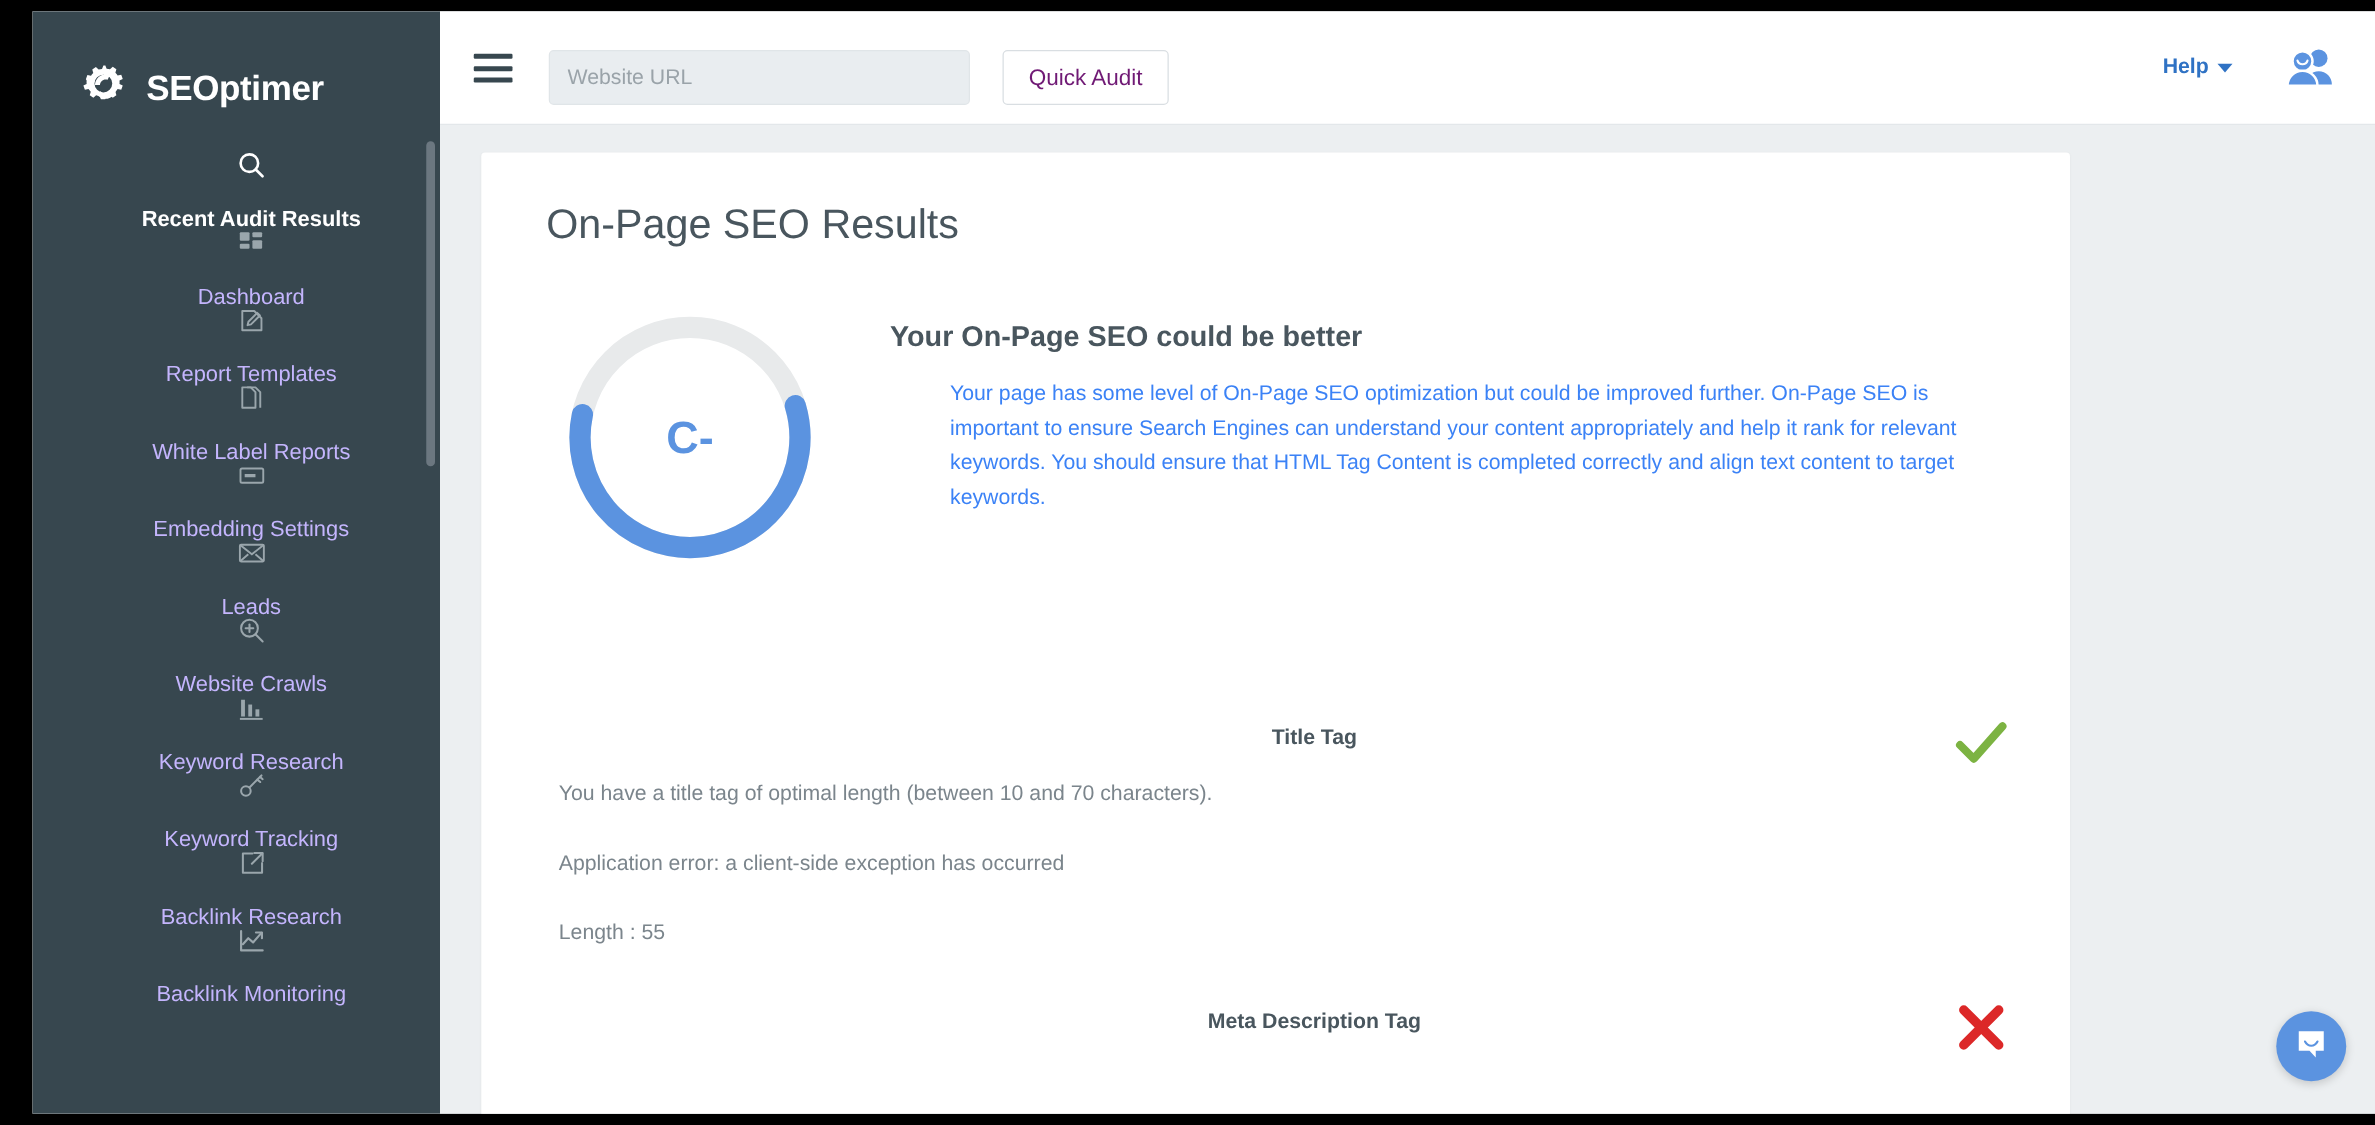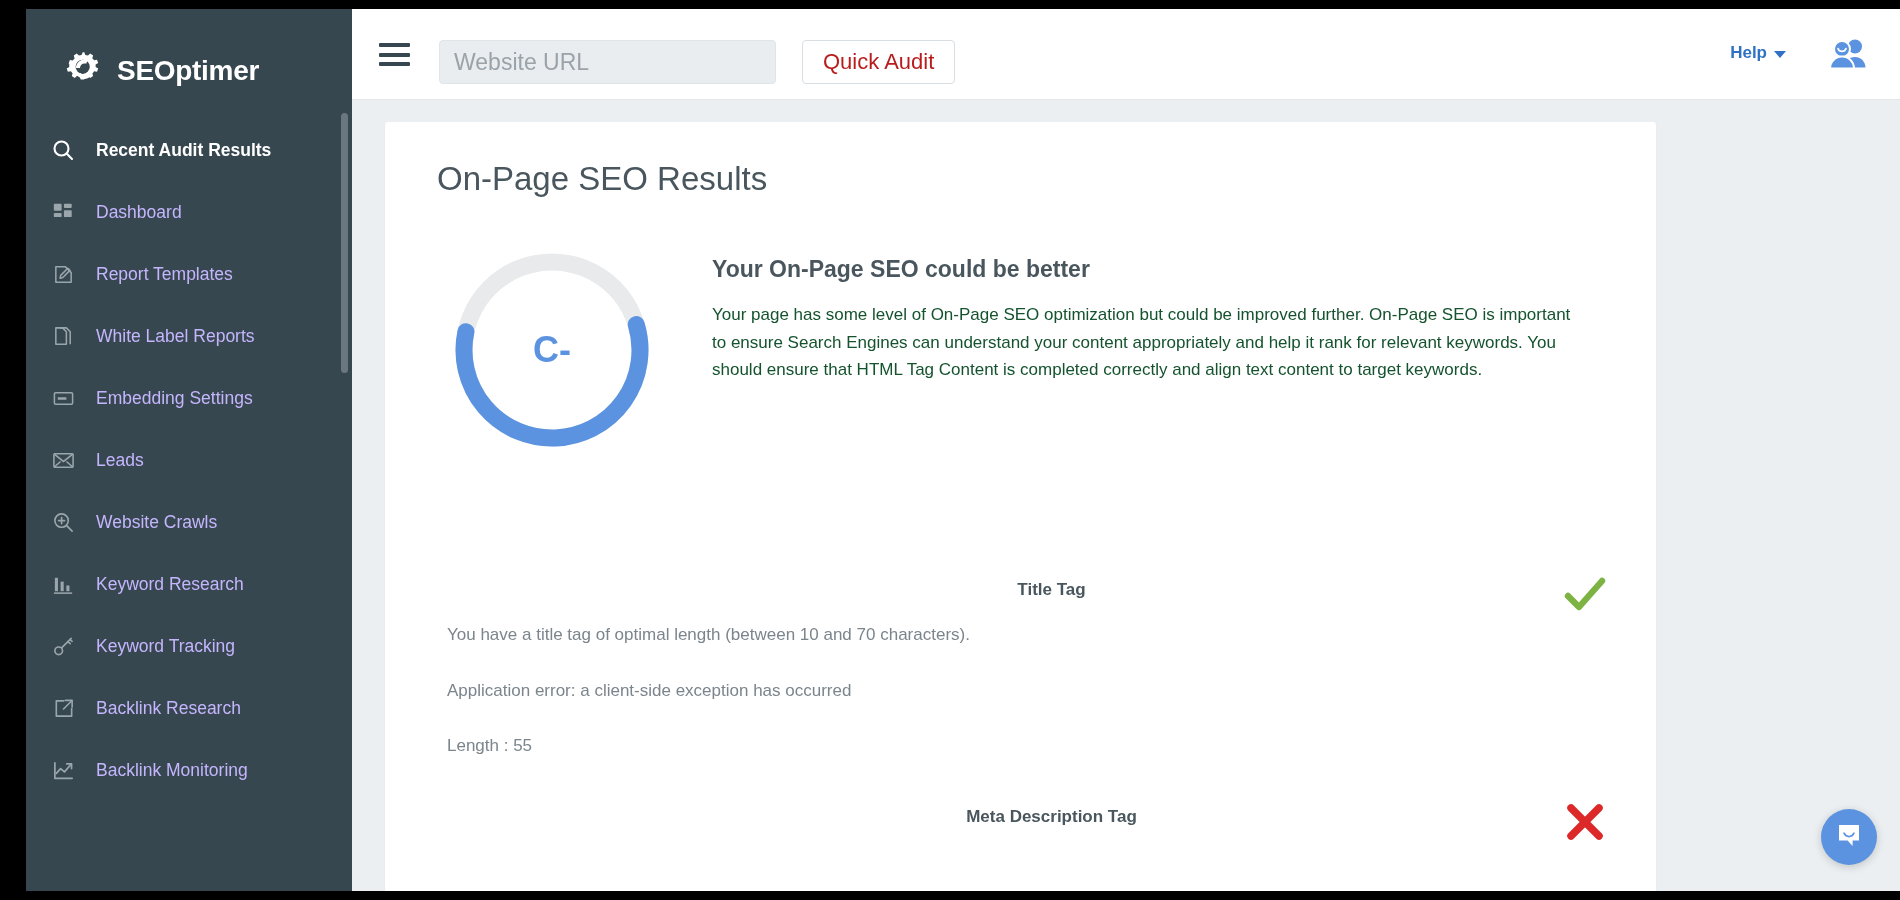--- a/index.html
+++ b/index.html
@@ -47,20 +47,21 @@
   }
 
   .nav { margin-top: 14px; }
   .nav-item {
     display: flex;
     align-items: center;
     height: 62px;
     padding-left: 24px;
     gap: 20px;
     cursor: pointer;
+    flex-direction: column;
   }
   .nav-item .nav-icon {
     width: 26px; height: 26px;
     flex: 0 0 26px;
     display: flex; align-items: center; justify-content: center;
     color: #9aa6ac;
   }
   .nav-item .nav-label {
     font-size: 17.5px;
     color: #c4b5fd;
@@ -96,37 +97,37 @@
 
   #url-input {
     position: absolute;
     left: 87px; top: 31px;
     width: 337px; height: 44px;
     background: #e9edf0;
     border: 1px solid #e0e5e8;
     border-radius: 4px;
     padding: 0 14px;
     font-family: "Liberation Sans", sans-serif;
-    font-size: 23px;
+    font-size: 17px;
     color: #4c1d95;
     outline: none;
   }
   #url-input::placeholder { color: #9aa3a9; }
 
   #quick-audit {
     position: absolute;
     left: 450px; top: 31px;
     height: 44px;
     padding: 0 20px;
     background: #ffffff;
     border: 1px solid #d9dee2;
     border-radius: 4px;
     font-family: "Liberation Sans", sans-serif;
-    font-size: 22px;
-    color: #b91c1c;
+    font-size: 18px;
+    color: #701a75;
     cursor: pointer;
   }
 
   #help-menu {
     position: absolute;
     right: 122px; top: 34px;
     display: flex; align-items: center; gap: 7px;
     cursor: pointer;
     margin-left: 39px;
   }
@@ -195,21 +196,22 @@
   #score-text { padding-left: 56px; padding-top: 10px; max-width: 915px; }
   #score-heading {
     font-size: 23px;
     font-weight: 700;
     color: #49565e;
     margin-bottom: 18px;
   }
   #score-body {
     font-size: 17px;
     line-height: 1.62;
-    color: #14532d;
+    color: #3b82f6;
+    margin-left: 48px;
   }
 
   
   .check-section {
     position: relative;
     padding: 0 0 0 62px;
   }
   .check-title {
     font-size: 17px;
     font-weight: 700;

